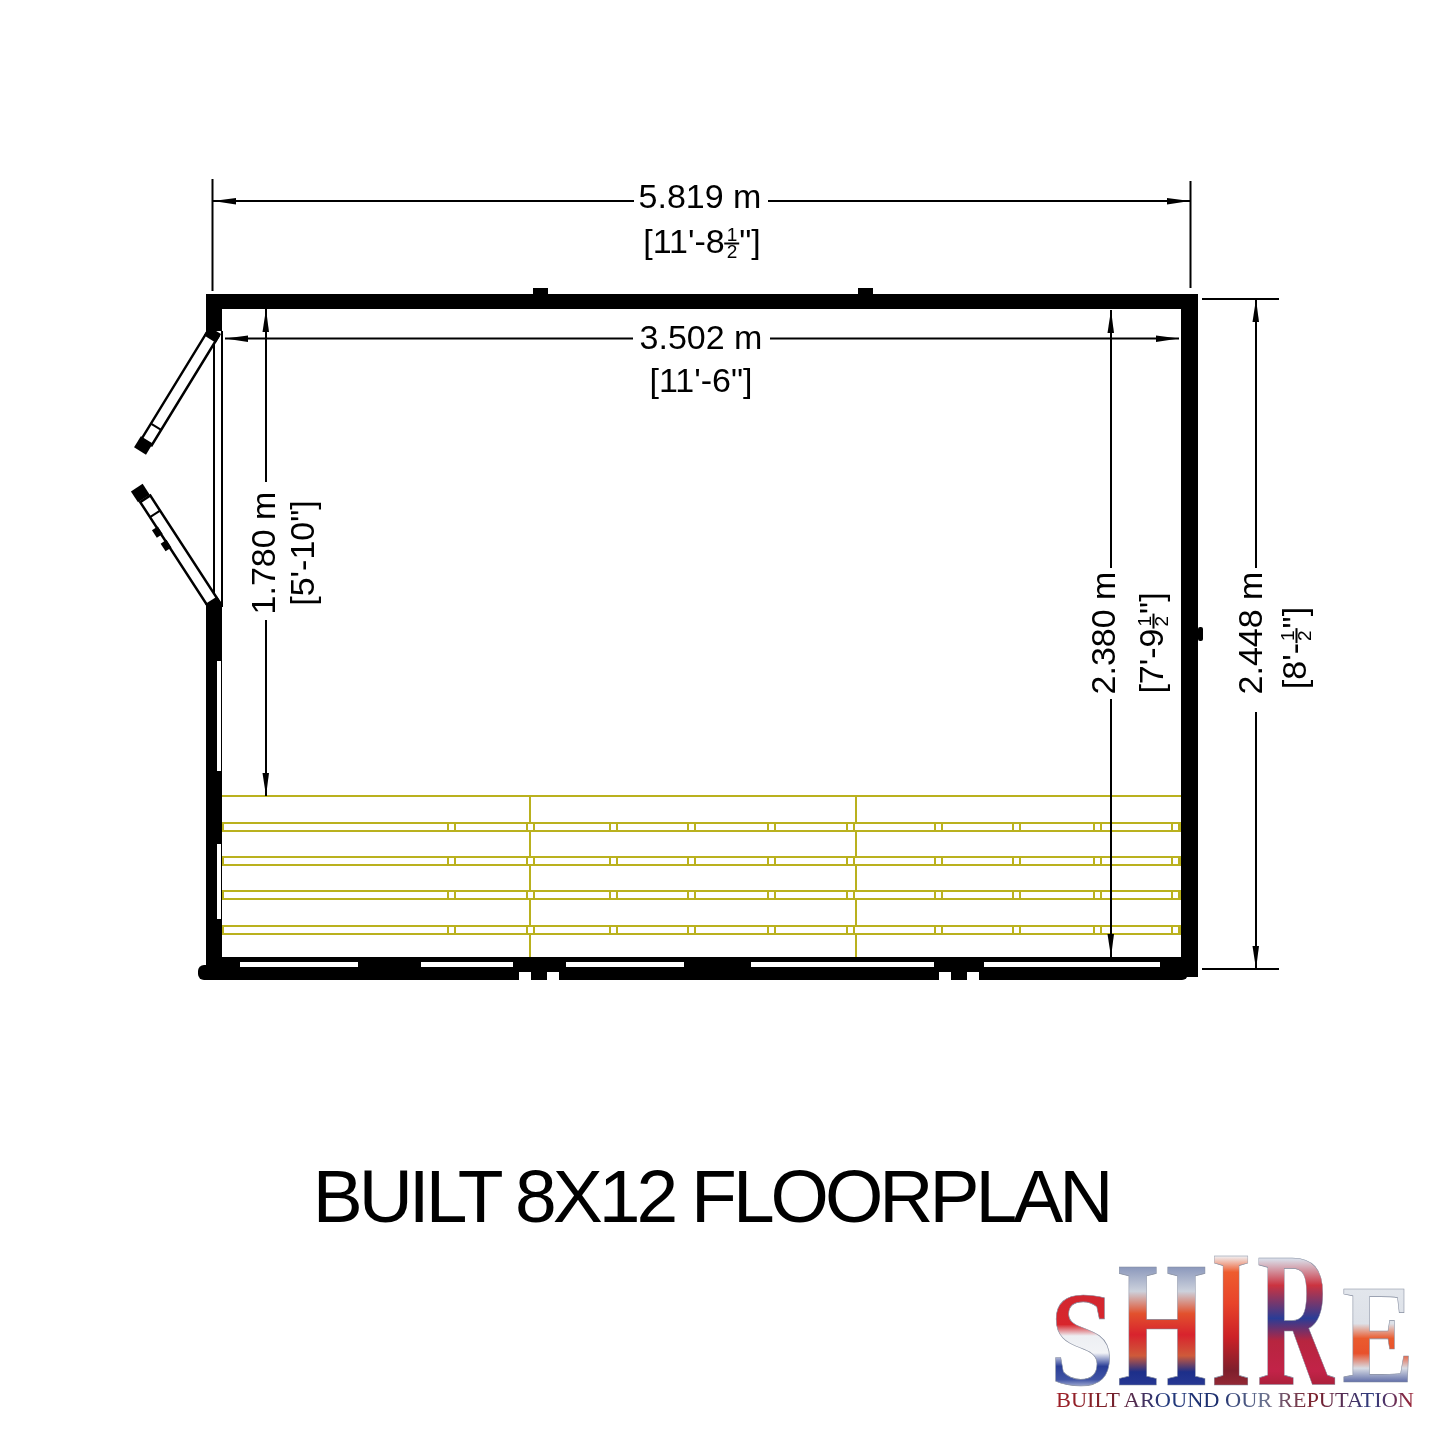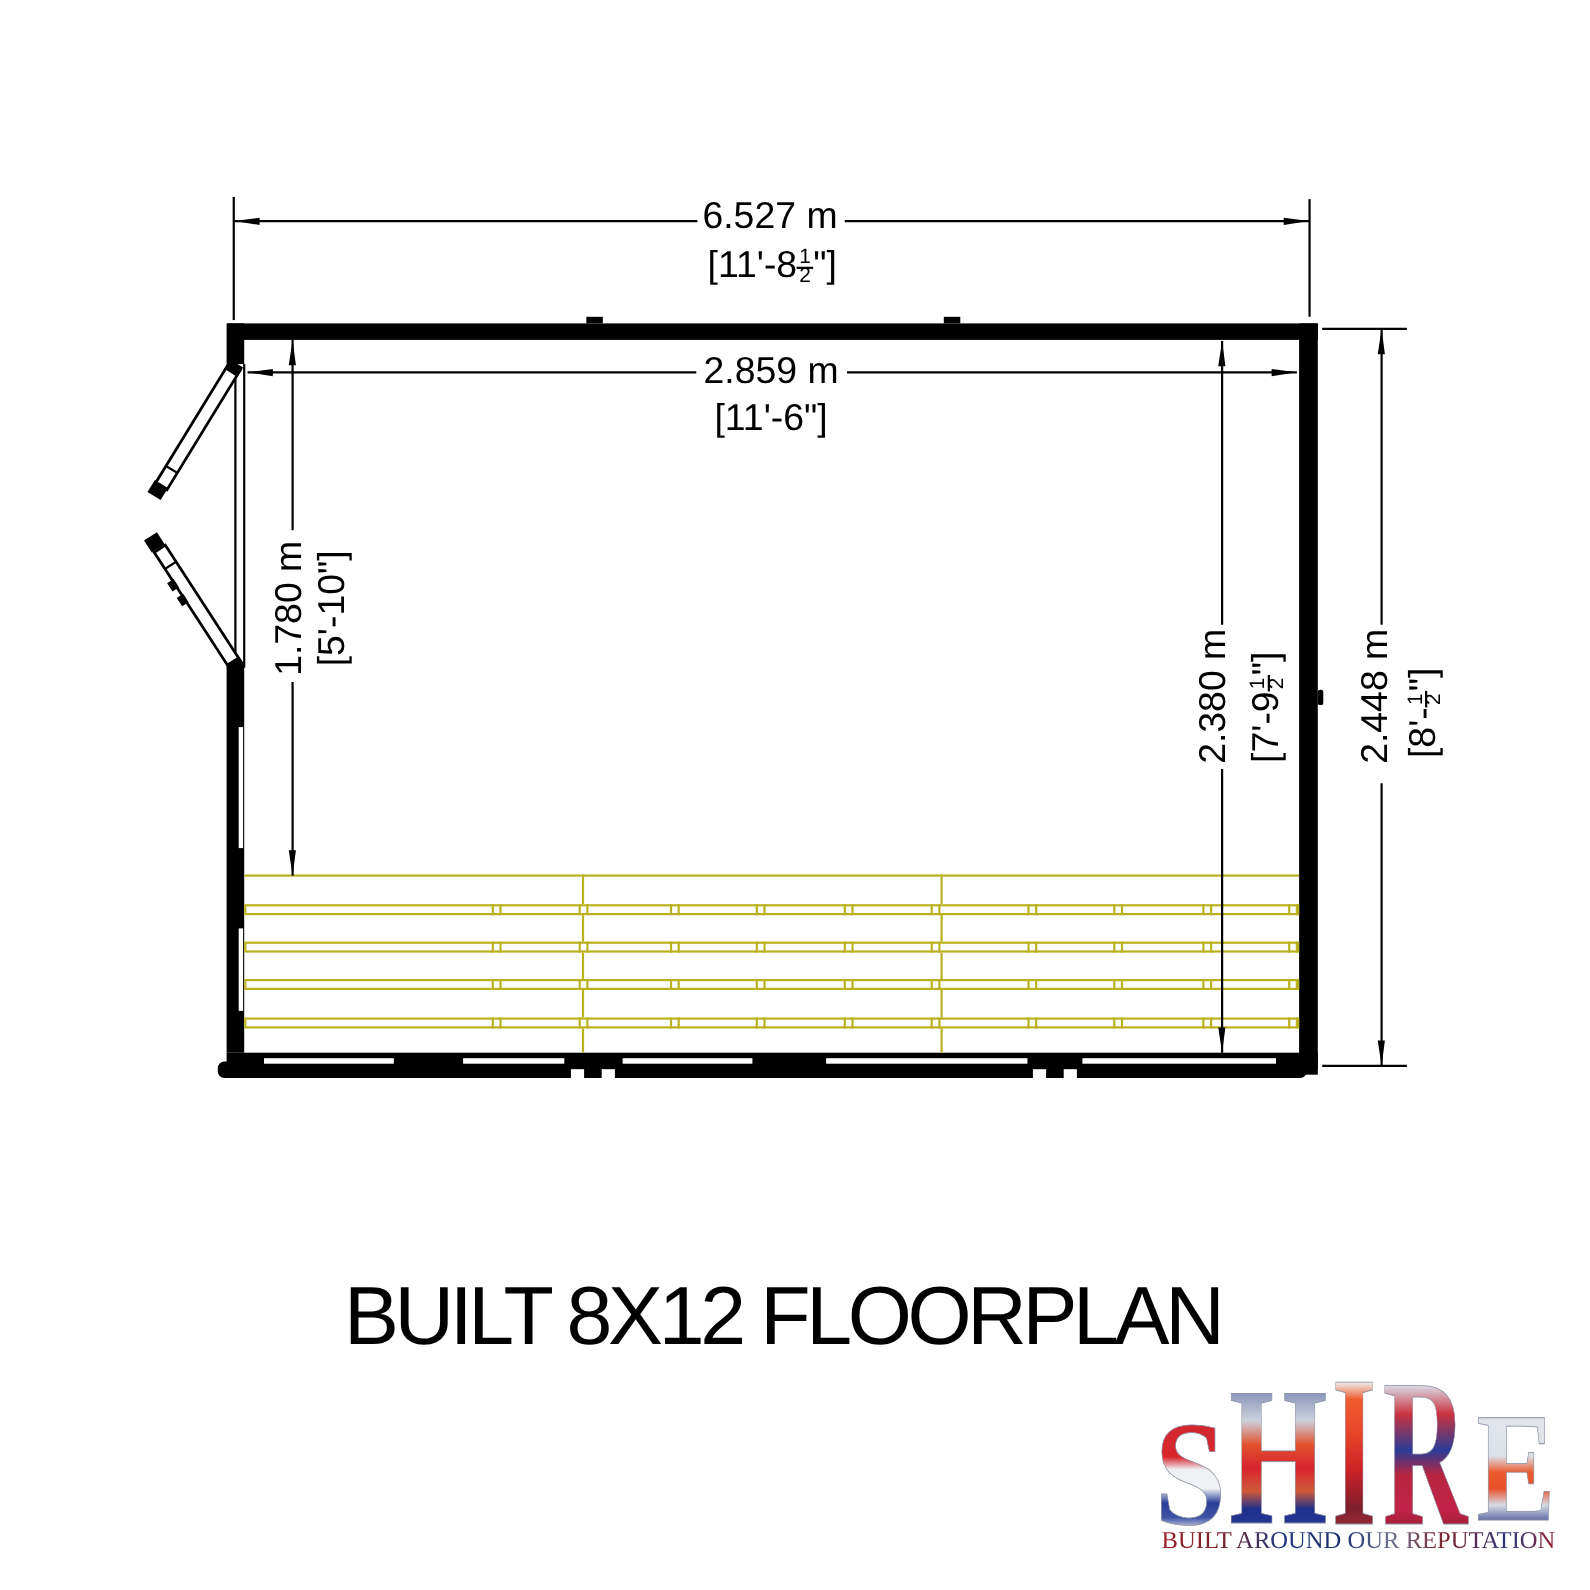--- a/index.html
+++ b/index.html
@@ -269,23 +269,23 @@
             <text font-size="192" fill="url(#gR)">R</text>
           </g>
         <g transform="translate(1378,1382) scale(0.76,1)">
             <text font-size="142" fill="url(#gE)">E</text>
           </g>
       </g>
       <text x="1235" y="1407" font-family="'Liberation Serif',serif" font-size="22" fill="url(#gT)" text-anchor="middle" textLength="358" lengthAdjust="spacingAndGlyphs">BUILT AROUND OUR REPUTATION</text>
 </g>
   </svg>
 
-  <div class="dimtxt" style="left:700px;top:196px;">6.527 m</div>
+  <div class="dimtxt" style="left:700px;top:196px;">5.819 m</div>
   <div class="dimtxt" style="left:702px;top:241px;">[11'-8<span class="fr"><i class="nu">1</i><i>2</i></span>"]</div>
-  <div class="dimtxt" style="left:701px;top:337px;">2.859 m</div>
+  <div class="dimtxt" style="left:701px;top:337px;">3.502 m</div>
   <div class="dimtxt" style="left:701px;top:380px;">[11'-6"]</div>
   <div class="dimtxt rot" style="left:263px;top:553px;">1.780 m</div>
   <div class="dimtxt rot" style="left:302px;top:553px;">[5'-10"]</div>
   <div class="dimtxt rot" style="left:1103px;top:633px;">2.380 m</div>
   <div class="dimtxt rot" style="left:1151px;top:643px;">[7'-9<span class="fr"><i class="nu">1</i><i>2</i></span>"]</div>
   <div class="dimtxt rot" style="left:1250px;top:633px;">2.448 m</div>
   <div class="dimtxt rot" style="left:1294px;top:648px;">[8'-<span class="fr"><i class="nu">1</i><i>2</i></span>"]</div>
 
   <div id="title">BUILT 8X12 FLOORPLAN</div>
 </div>

